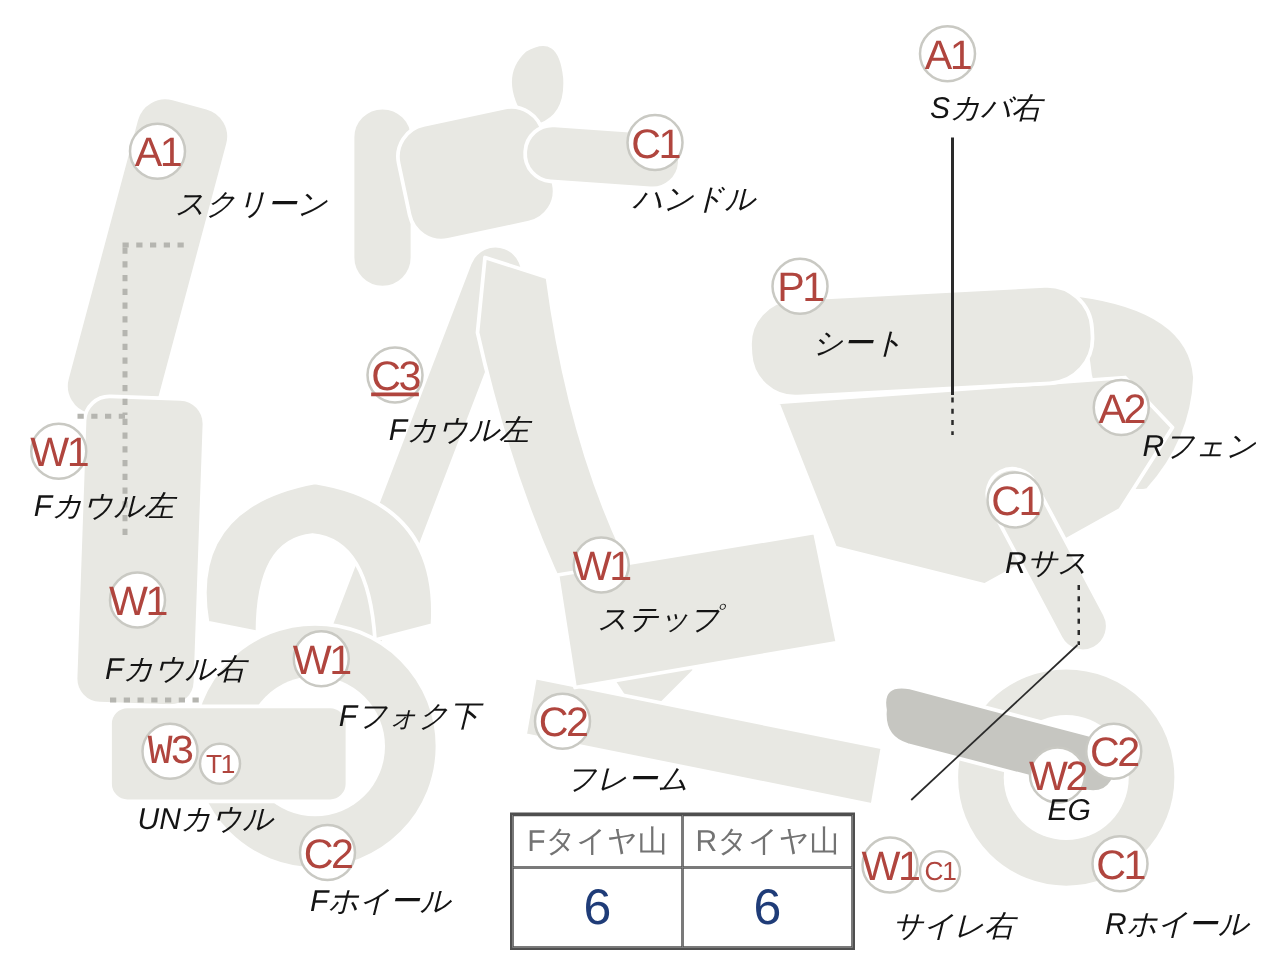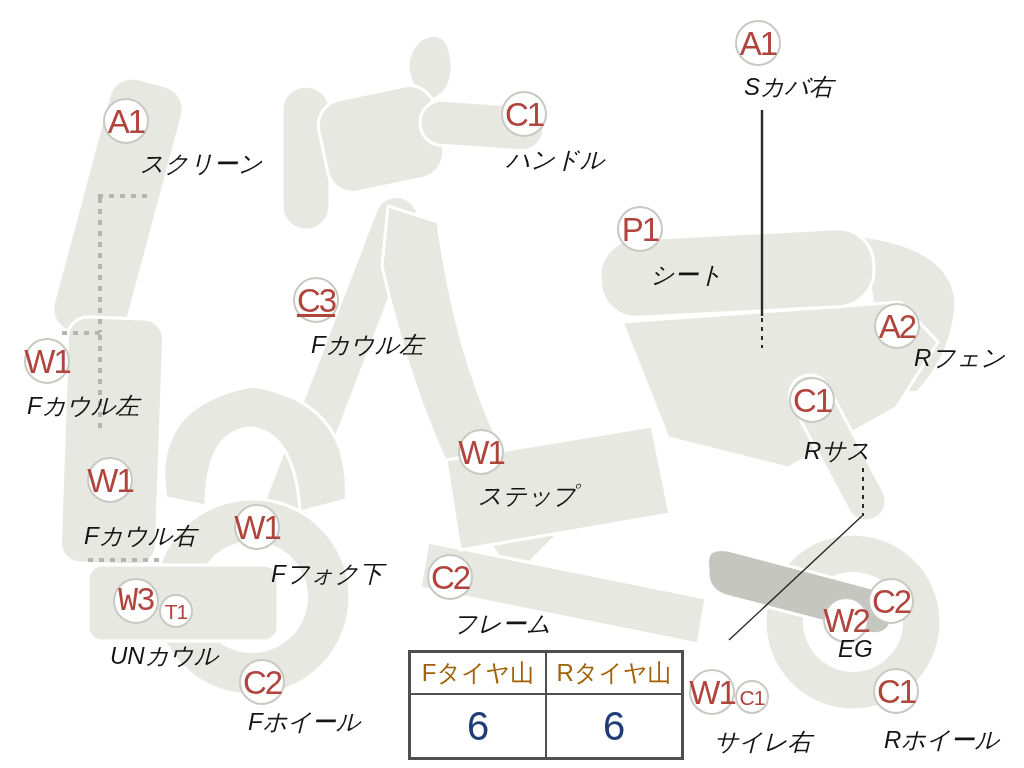--- a/index.html
+++ b/index.html
@@ -31,21 +31,21 @@
     z-index:3;white-space:nowrap;line-height:1.15;font-style:italic;
   }
   .tread-table{
     position:absolute;left:408px;top:650px;display:grid;grid-template-columns:136px 136px;
     border:2px solid #4f4f4f;background:#ffffff;z-index:4;
   }
   .tread-table .cell{
     border:1px solid #4f4f4f;display:flex;align-items:center;justify-content:center;
     box-sizing:border-box;
   }
-  .tread-table .hcell{height:42px;font-size:24px;color:#a16207;}
+  .tread-table .hcell{height:42px;font-size:24px;color:#737373;}
   .tread-table .vcell{height:64px;font-size:40px;color:var(--table-value-text,#1f3c78);}
 </style>
 </head>
 <body>
 
 <div class="stage">
 
   <svg width="1024" height="768" viewBox="0 0 1024 768">
 
     <rect class="body-shape" x="80" y="78" width="76" height="262" rx="24" transform="rotate(15 118 209)"></rect>

